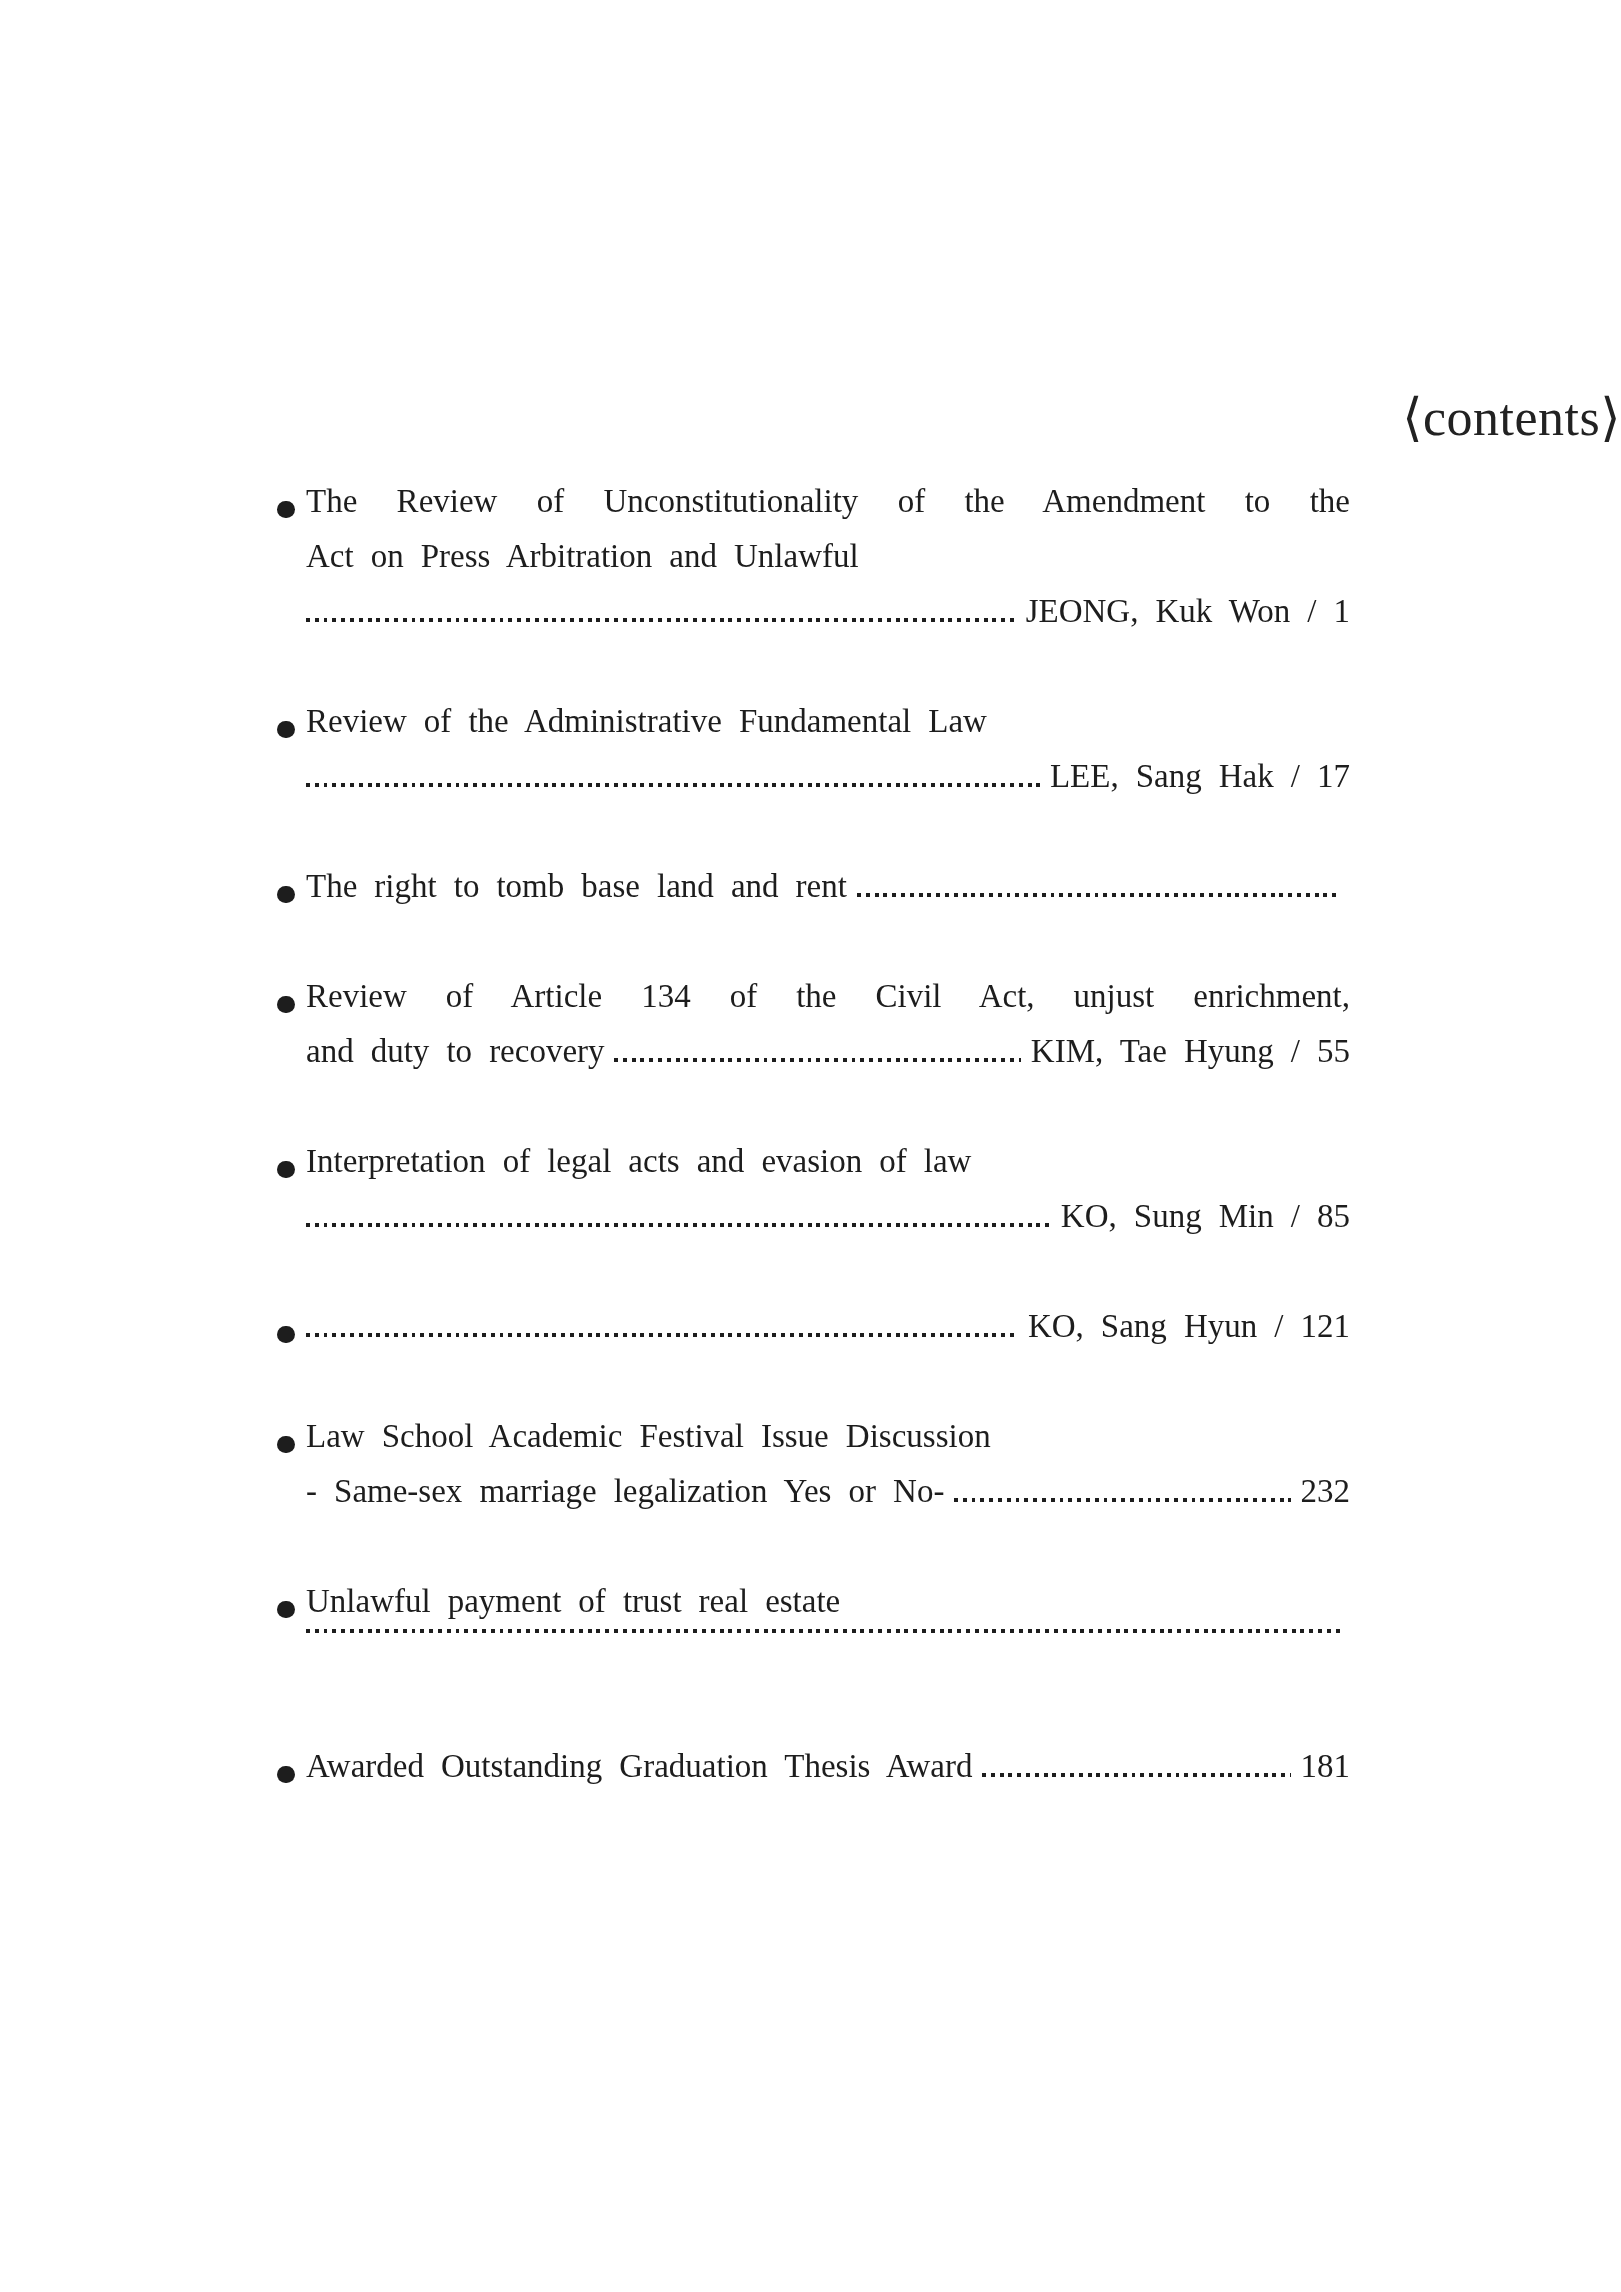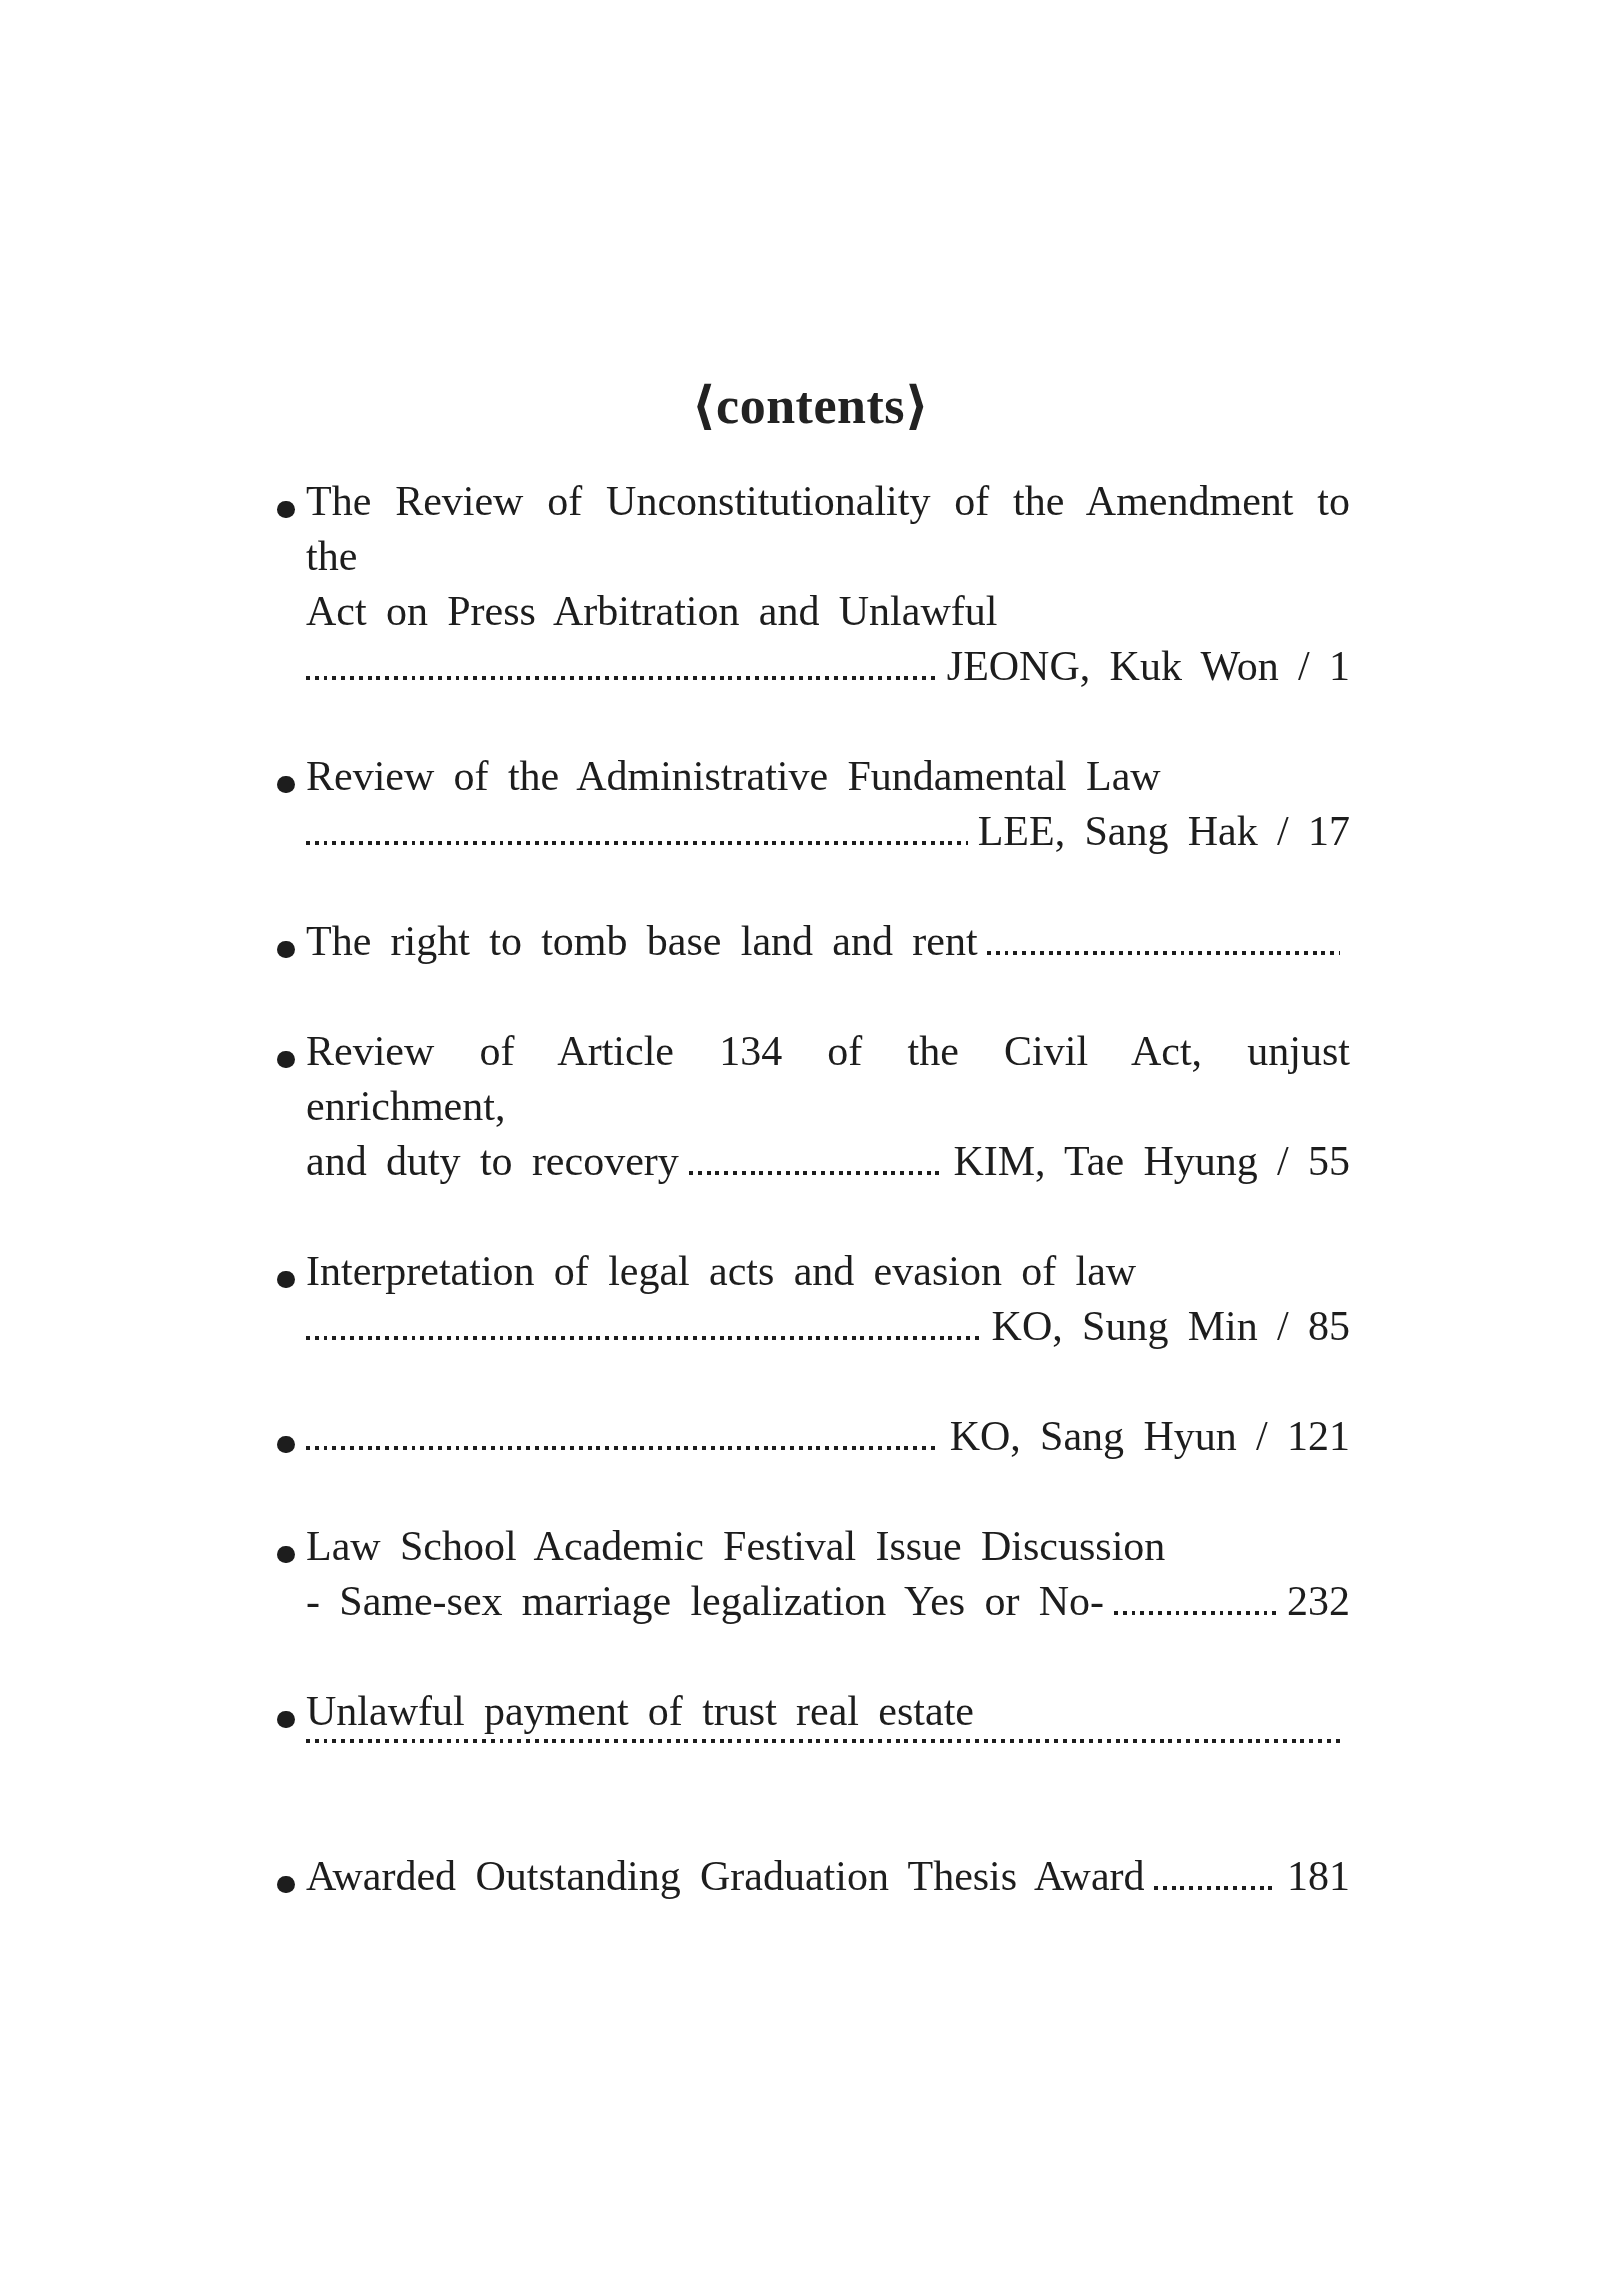--- a/index.html
+++ b/index.html
@@ -11,41 +11,41 @@
     position: relative;
     width: 1621px;
     height: 2293px;
     background: #ffffff;
     color: #1d1d1d;
     font-family: "Liberation Serif", "DejaVu Serif", serif;
     overflow: hidden;
   }
   .title {
     position: absolute;
-    top: 340px;
+    top: 352px;
     left: 0;
     width: 100%;
-    text-align: center;
+    text-align: right;
     font-size: 52px;
-    font-weight: 700;
+    font-weight: 400;
     letter-spacing: 0.5px;
     font-family: "Liberation Serif", "DejaVu Sans", serif;
     color: #222222;
   }
   .toc {
     position: absolute;
     top: 474px;
     left: 275px;
     width: 1075px;
   }
   .entry {
     position: relative;
     padding-left: 31px;
     margin-bottom: 55px;
-    font-size: 42px;
+    font-size: 33px;
     line-height: 55px;
     word-spacing: 8.8px;
   }
   .bullet {
     position: absolute;
     left: 2px;
     top: 26.5px;
     width: 17.6px;
     height: 17.6px;
     border-radius: 50%;

